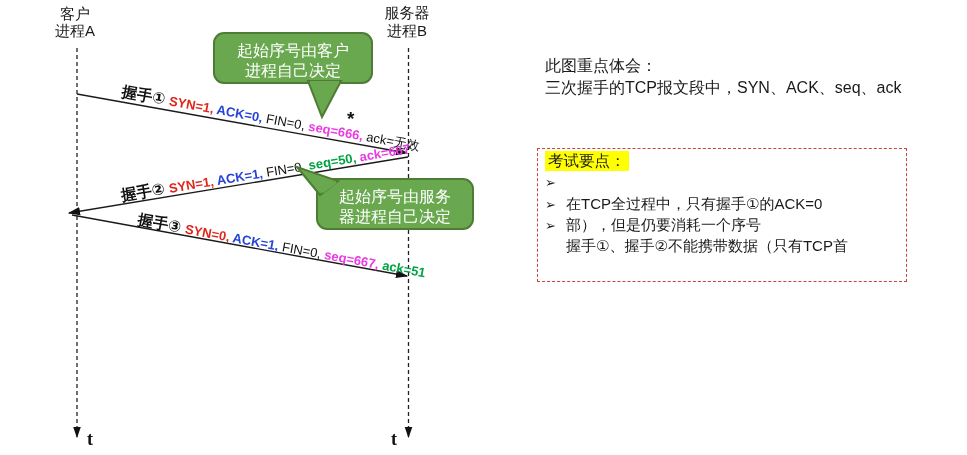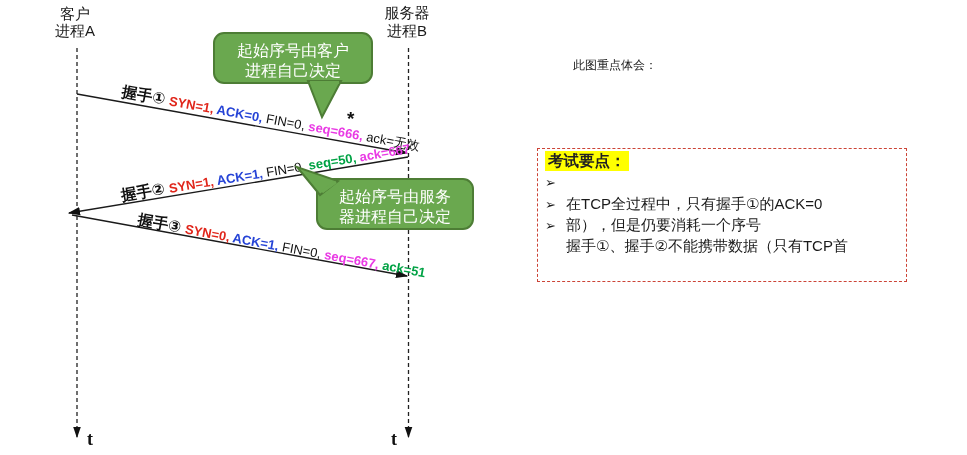--- a/index.html
+++ b/index.html
@@ -13,24 +13,24 @@
   .seg-hs{font-size:15.5px;font-weight:bold;}
   .seg-b{font-weight:bold;}
   .bubble-shape{fill:#6aa84f;stroke:#4d7d35;stroke-width:2;}
   .bubble-mask{stroke:#6aa84f;stroke-width:3;}
   .bubble-text{font-size:16px;fill:#ffffff;}
   .msg-line{stroke:#1a1a1a;stroke-width:1.4;fill:none;}
   .lifeline{stroke:#222;stroke-width:1.3;stroke-dasharray:4 3;fill:none;}
   .asterisk{font-size:19px;font-weight:bold;}
   
   .side-panel{position:absolute;left:545px;top:55px;width:410px;color:#1a1a1a;}
-  .intro-line{font-size:12px;line-height:21.5px;margin-left:28px;}
+  .intro-line{font-size:16px;line-height:21.5px;}
   .notes-box{position:absolute;left:537px;top:148px;width:370px;height:134px;
     box-sizing:border-box;border:1.5px dashed #cc4437;padding:2px 7px 0 7px;}
-  .notes-title{display:inline-block;background:#ffff00;font-size:15.5px;font-weight:bold;
+  .notes-title{display:inline-block;background:#ffff00;font-size:15.5px;font-weight:normal;
     color:#222;padding:0 3px;line-height:20px;margin-bottom:1px;}
   .bullet-row{display:flex;font-size:15px;line-height:20.5px;color:#1a1a1a;}
   .bullet-marker{width:21px;flex:0 0 21px;font-size:13px;padding-top:1px;}
   .bullet-lines{flex:1;}
 </style>
 </head>
 <body>
 
 <div class="stage">
 
@@ -82,20 +82,21 @@
       <rect class="bubble-shape" x="317" y="179" width="156" height="50" rx="10" ry="10"></rect>
       <polygon class="bubble-shape" points="297,167 320,195 338,181"></polygon>
       <line class="bubble-mask" x1="322" y1="192" x2="336" y2="182"></line>
       <text class="bubble-text" x="395" y="202" text-anchor="middle">起始序号由服务</text>
       <text class="bubble-text" x="395" y="222" text-anchor="middle">器进程自己决定</text>
     </g>
   </svg>
 
   <div class="side-panel">
     <div class="intro-line">此图重点体会：</div>
+    <div class="intro-line">三次握手的TCP报文段中，SYN、ACK、seq、ack</div>
   </div>
 
   <div class="notes-box">
     <div class="notes-title">考试要点：</div>
     <div class="bullet-row">
       <span class="bullet-marker">➢</span>
       <div class="bullet-lines">
       </div>
     </div>
     <div class="bullet-row">

